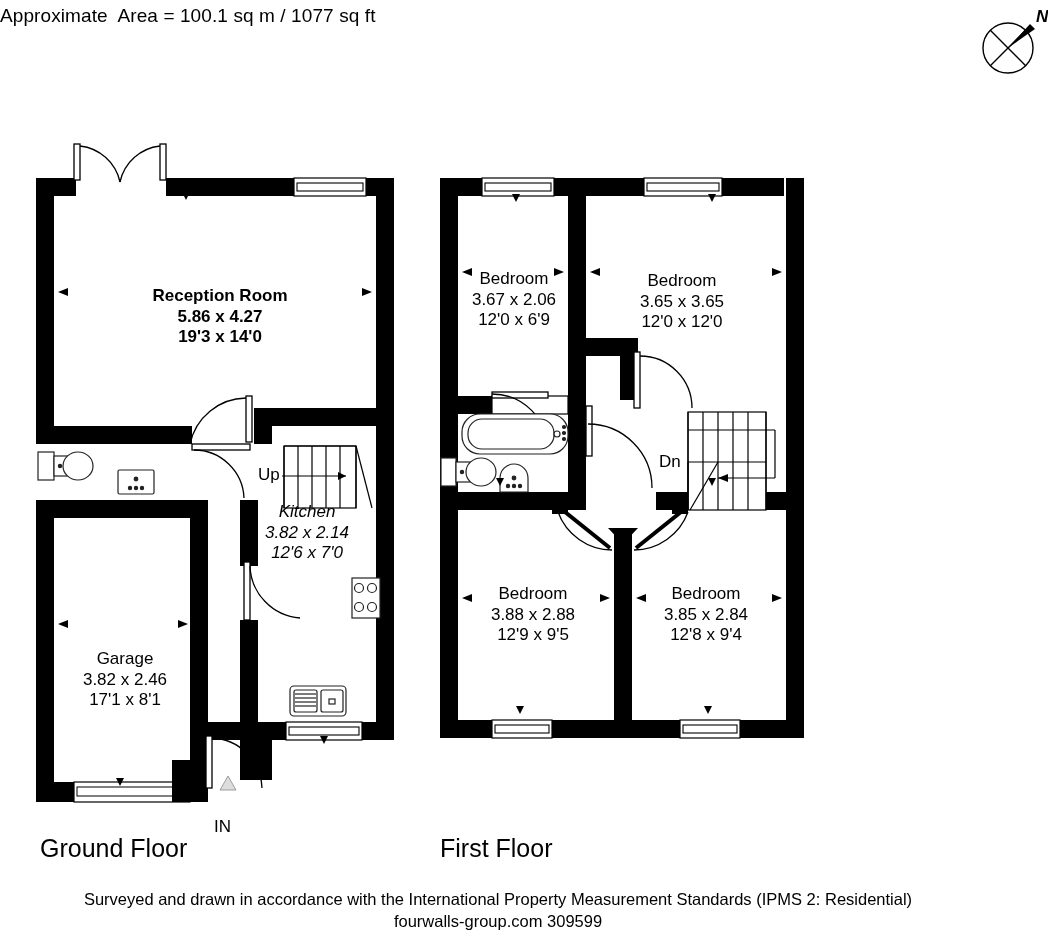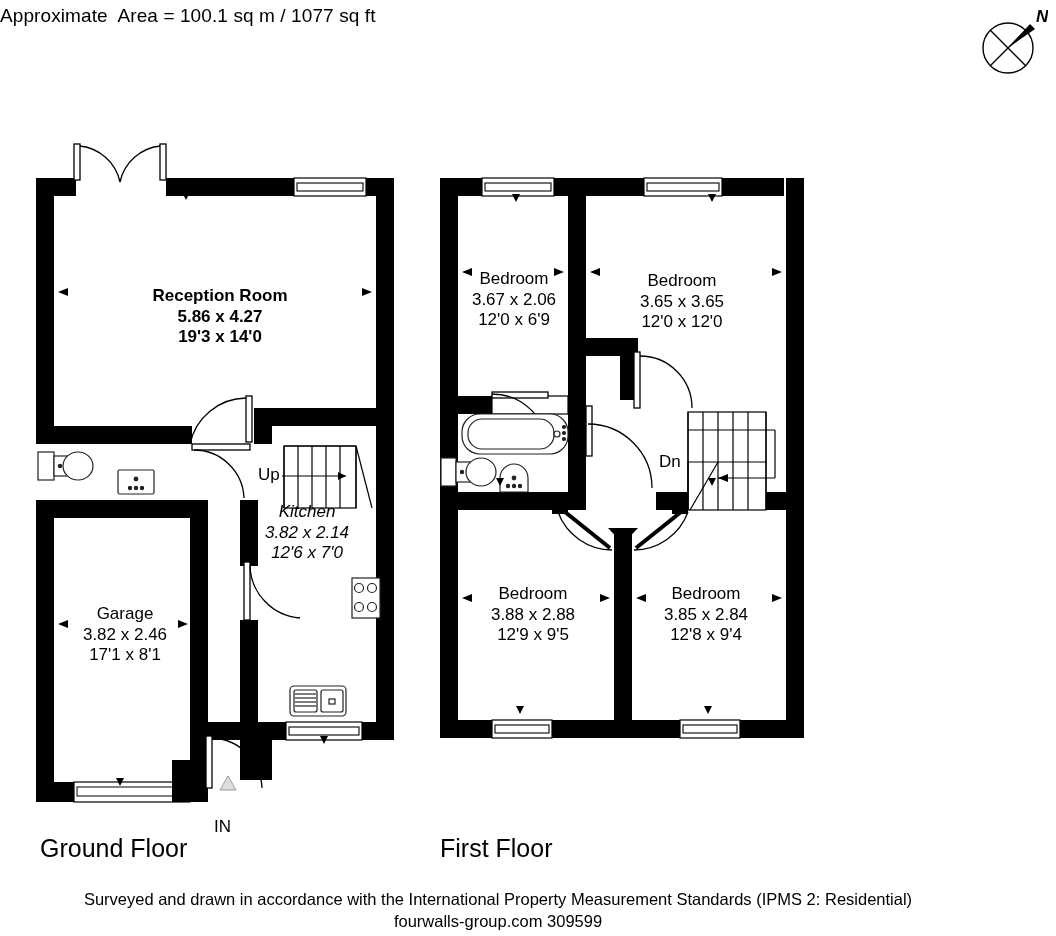--- a/index.html
+++ b/index.html
@@ -379,21 +379,21 @@
     <span class="d1">5.86 x 4.27</span>
     <span class="d2">19'3 x 14'0</span>
   </div>
 
   <div class="rlabel" style="left:307px; top:502px;font-style:italic;">
     <span class="nm">Kitchen</span>
     <span class="d1">3.82 x 2.14</span>
     <span class="d2">12'6 x 7'0</span>
   </div>
 
-  <div class="rlabel" style="left:125px; top:604px;">
+  <div class="rlabel" style="left:125px; top:649px;">
     <span class="nm">Garage</span>
     <span class="d1">3.82 x 2.46</span>
     <span class="d2">17'1 x 8'1</span>
   </div>
 
   <div class="smalltxt" style="left:258px; top:465px;">Up</div>
 
   <div class="smalltxt" style="left:214px; top:817px;">IN</div>
 
   <div class="rlabel" style="left:514px; top:269px;">

